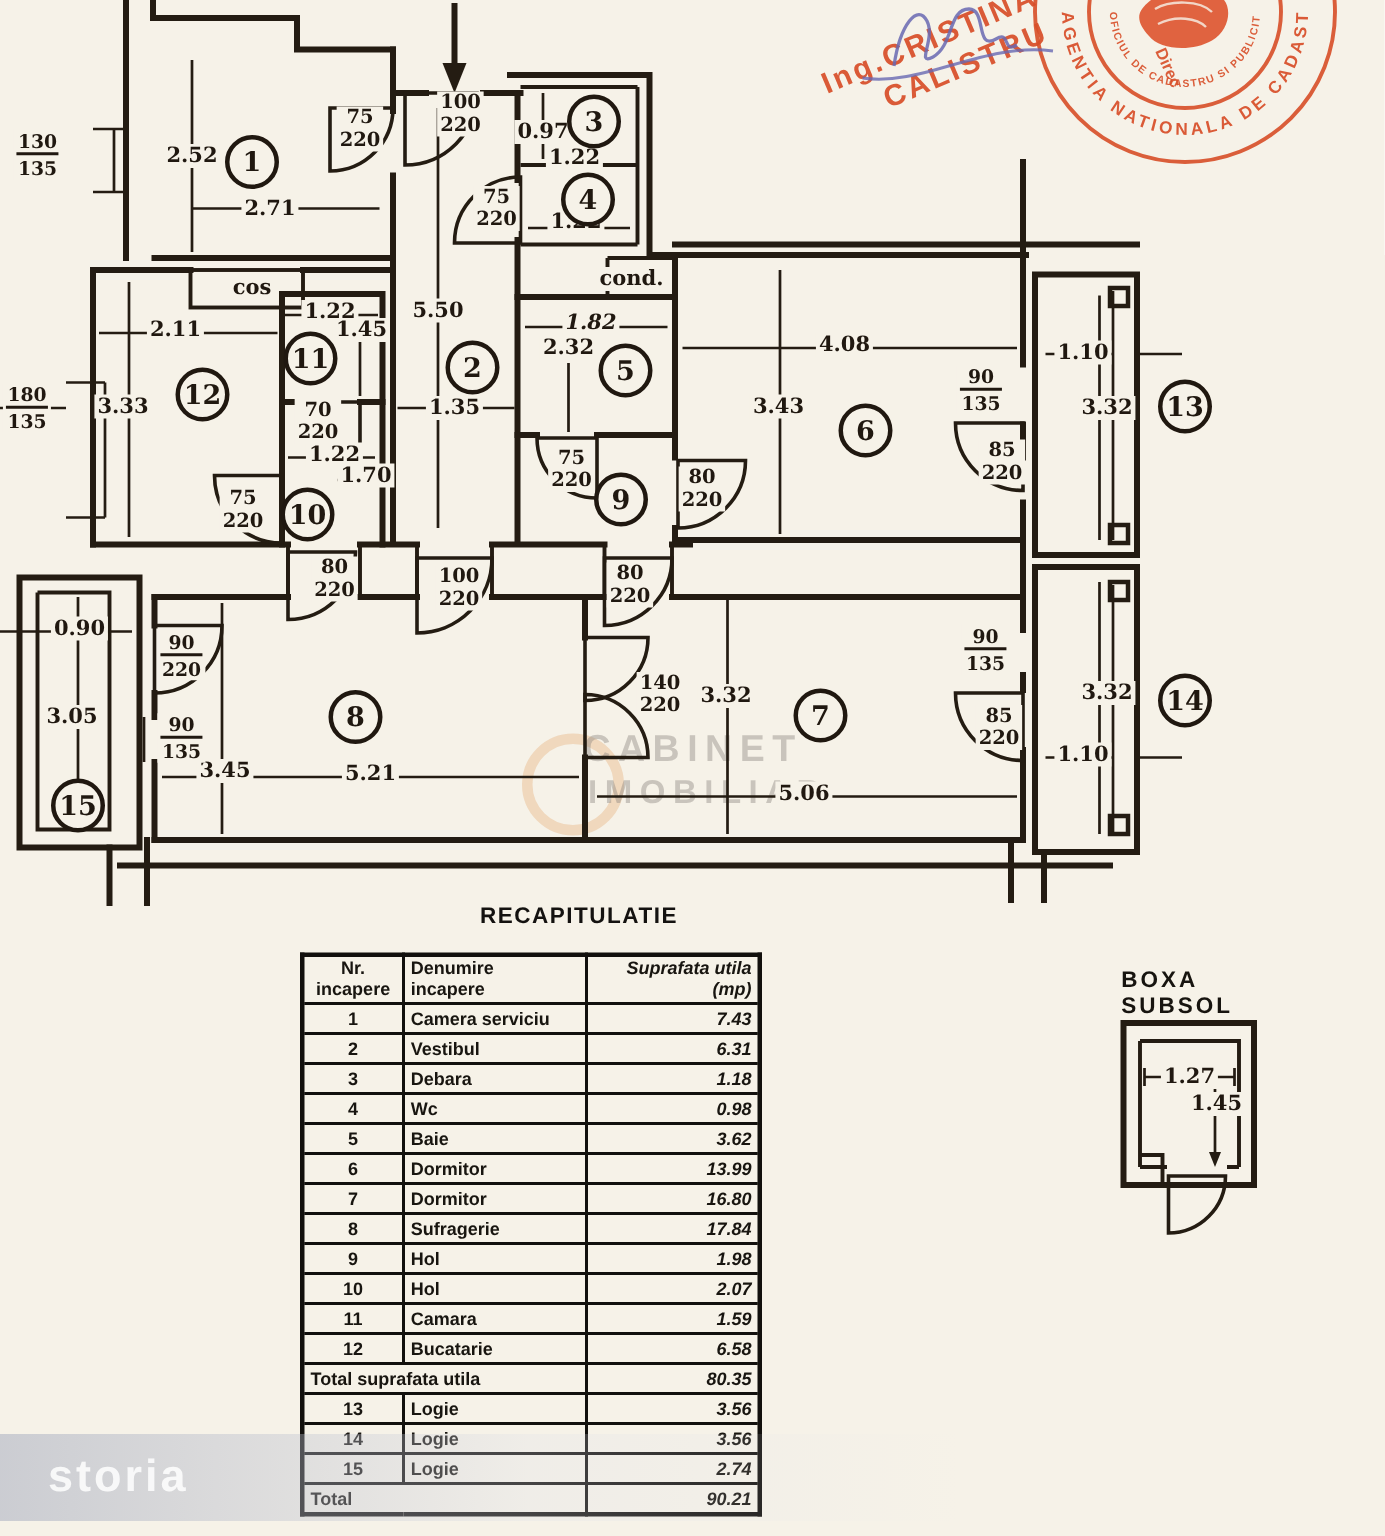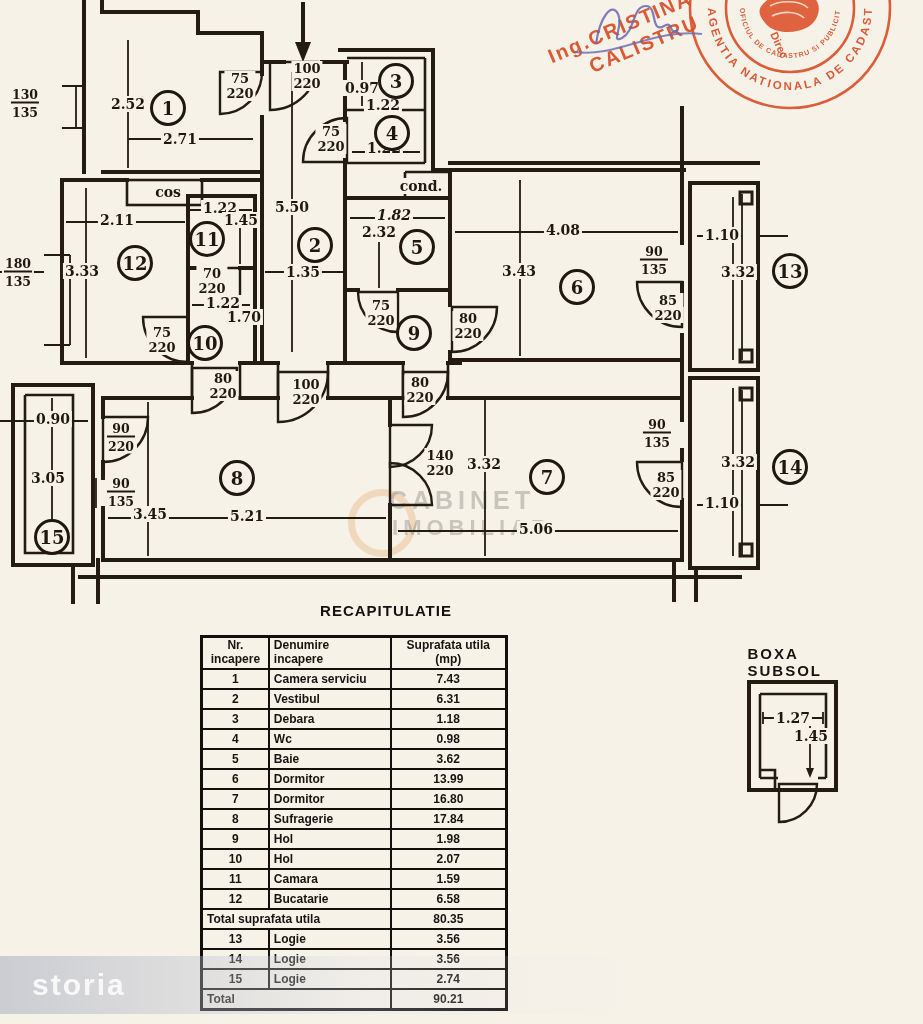--- a/index.html
+++ b/index.html
@@ -41,21 +41,21 @@
   #rec{position:absolute;left:200px;top:602px;width:372px;}
   #rec-title{text-align:center;font:bold 15px "Liberation Sans",sans-serif;letter-spacing:1px;
       color:#141210;margin-bottom:16px;}
   #rec-table{border-collapse:collapse;width:308px;background:var(--paper);}
   #rec-table th,#rec-table td{border:2px solid #12100d;font:bold 12px "Liberation Sans",sans-serif;
       color:#181510;padding:1px 4px;height:16px;}
   #rec-table{border:3px solid #12100d;}
   #rec-table th{text-align:center;line-height:1.15;}
   #rec-table .nr{width:62px;text-align:center;}
   #rec-table .nm{width:148px;text-align:left;margin-top:20px;}
-  #rec-table .val{width:140px;text-align:center;}
+  #rec-table .val{width:140px;text-align:right;font-style:italic;}
   #rec-table .span{text-align:left;}
   
   .boxa-title{position:absolute;transform:translate(-50%,-50%);font:bold 15px "Liberation Sans",sans-serif;
       letter-spacing:2px;color:#17140f;}
   .boxa-area{position:absolute;transform:translate(-50%,-50%);font:bold 15px "Liberation Sans",sans-serif;
       letter-spacing:1px;color:#17140f;}
 </style>
 </head>
 <body>
 

